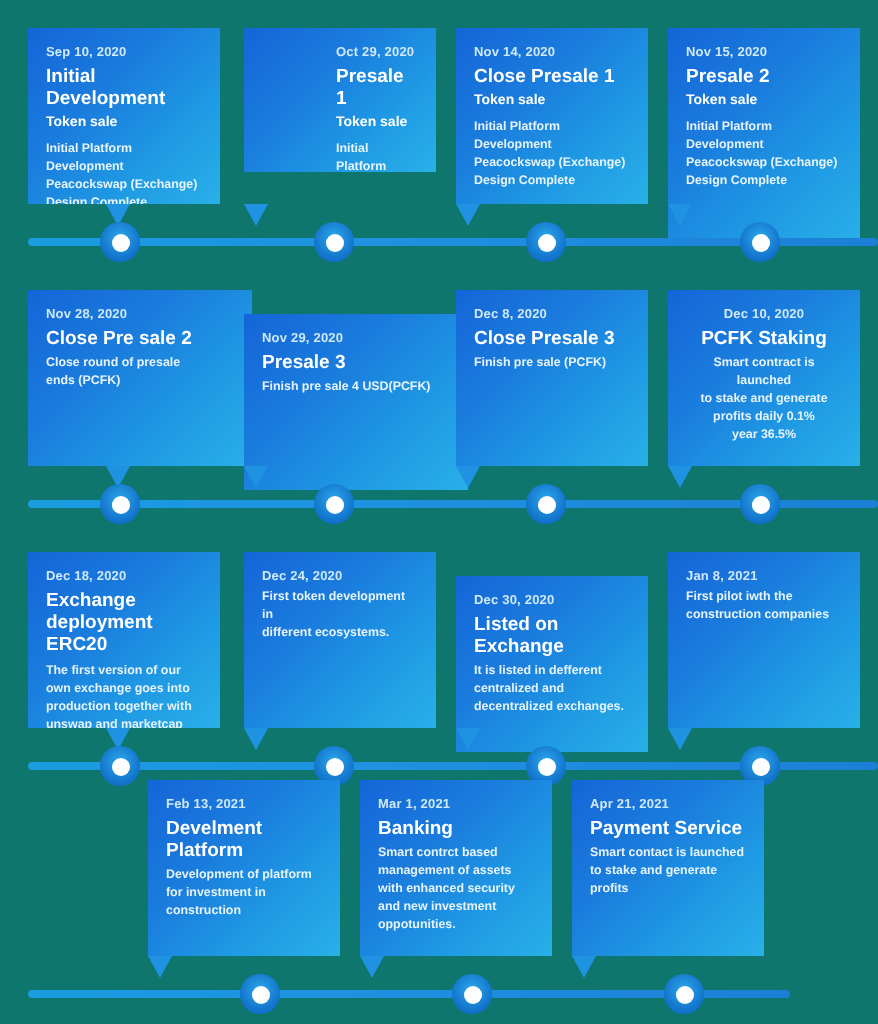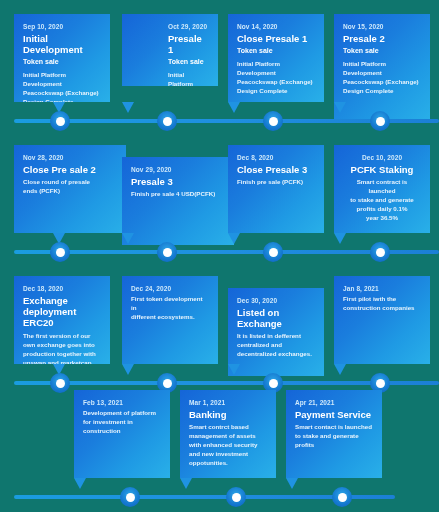--- a/index.html
+++ b/index.html
@@ -201,20 +201,21 @@
       <div class="node" style="left:157px;"></div>
       <div class="node" style="left:263px;"></div>
       <div class="node" style="left:370px;"></div>
     </div>
   </div>
 
   <div class="row" style="top:0;">
 
     <div class="card" style="left:74px; top:390px; width:96px; height:88px;">
       <div class="date">Feb 13, 2021</div>
+      <div class="title">Develment Platform</div>
       <div class="body">Development of platform
 for investment in
 construction</div>
     </div>
     <div class="tail" style="left:74px; top:478px;"></div>
 
     <div class="card" style="left:180px; top:390px; width:96px; height:88px;">
       <div class="date">Mar 1, 2021</div>
       <div class="title">Banking</div>
       <div class="body">Smart contrct based

